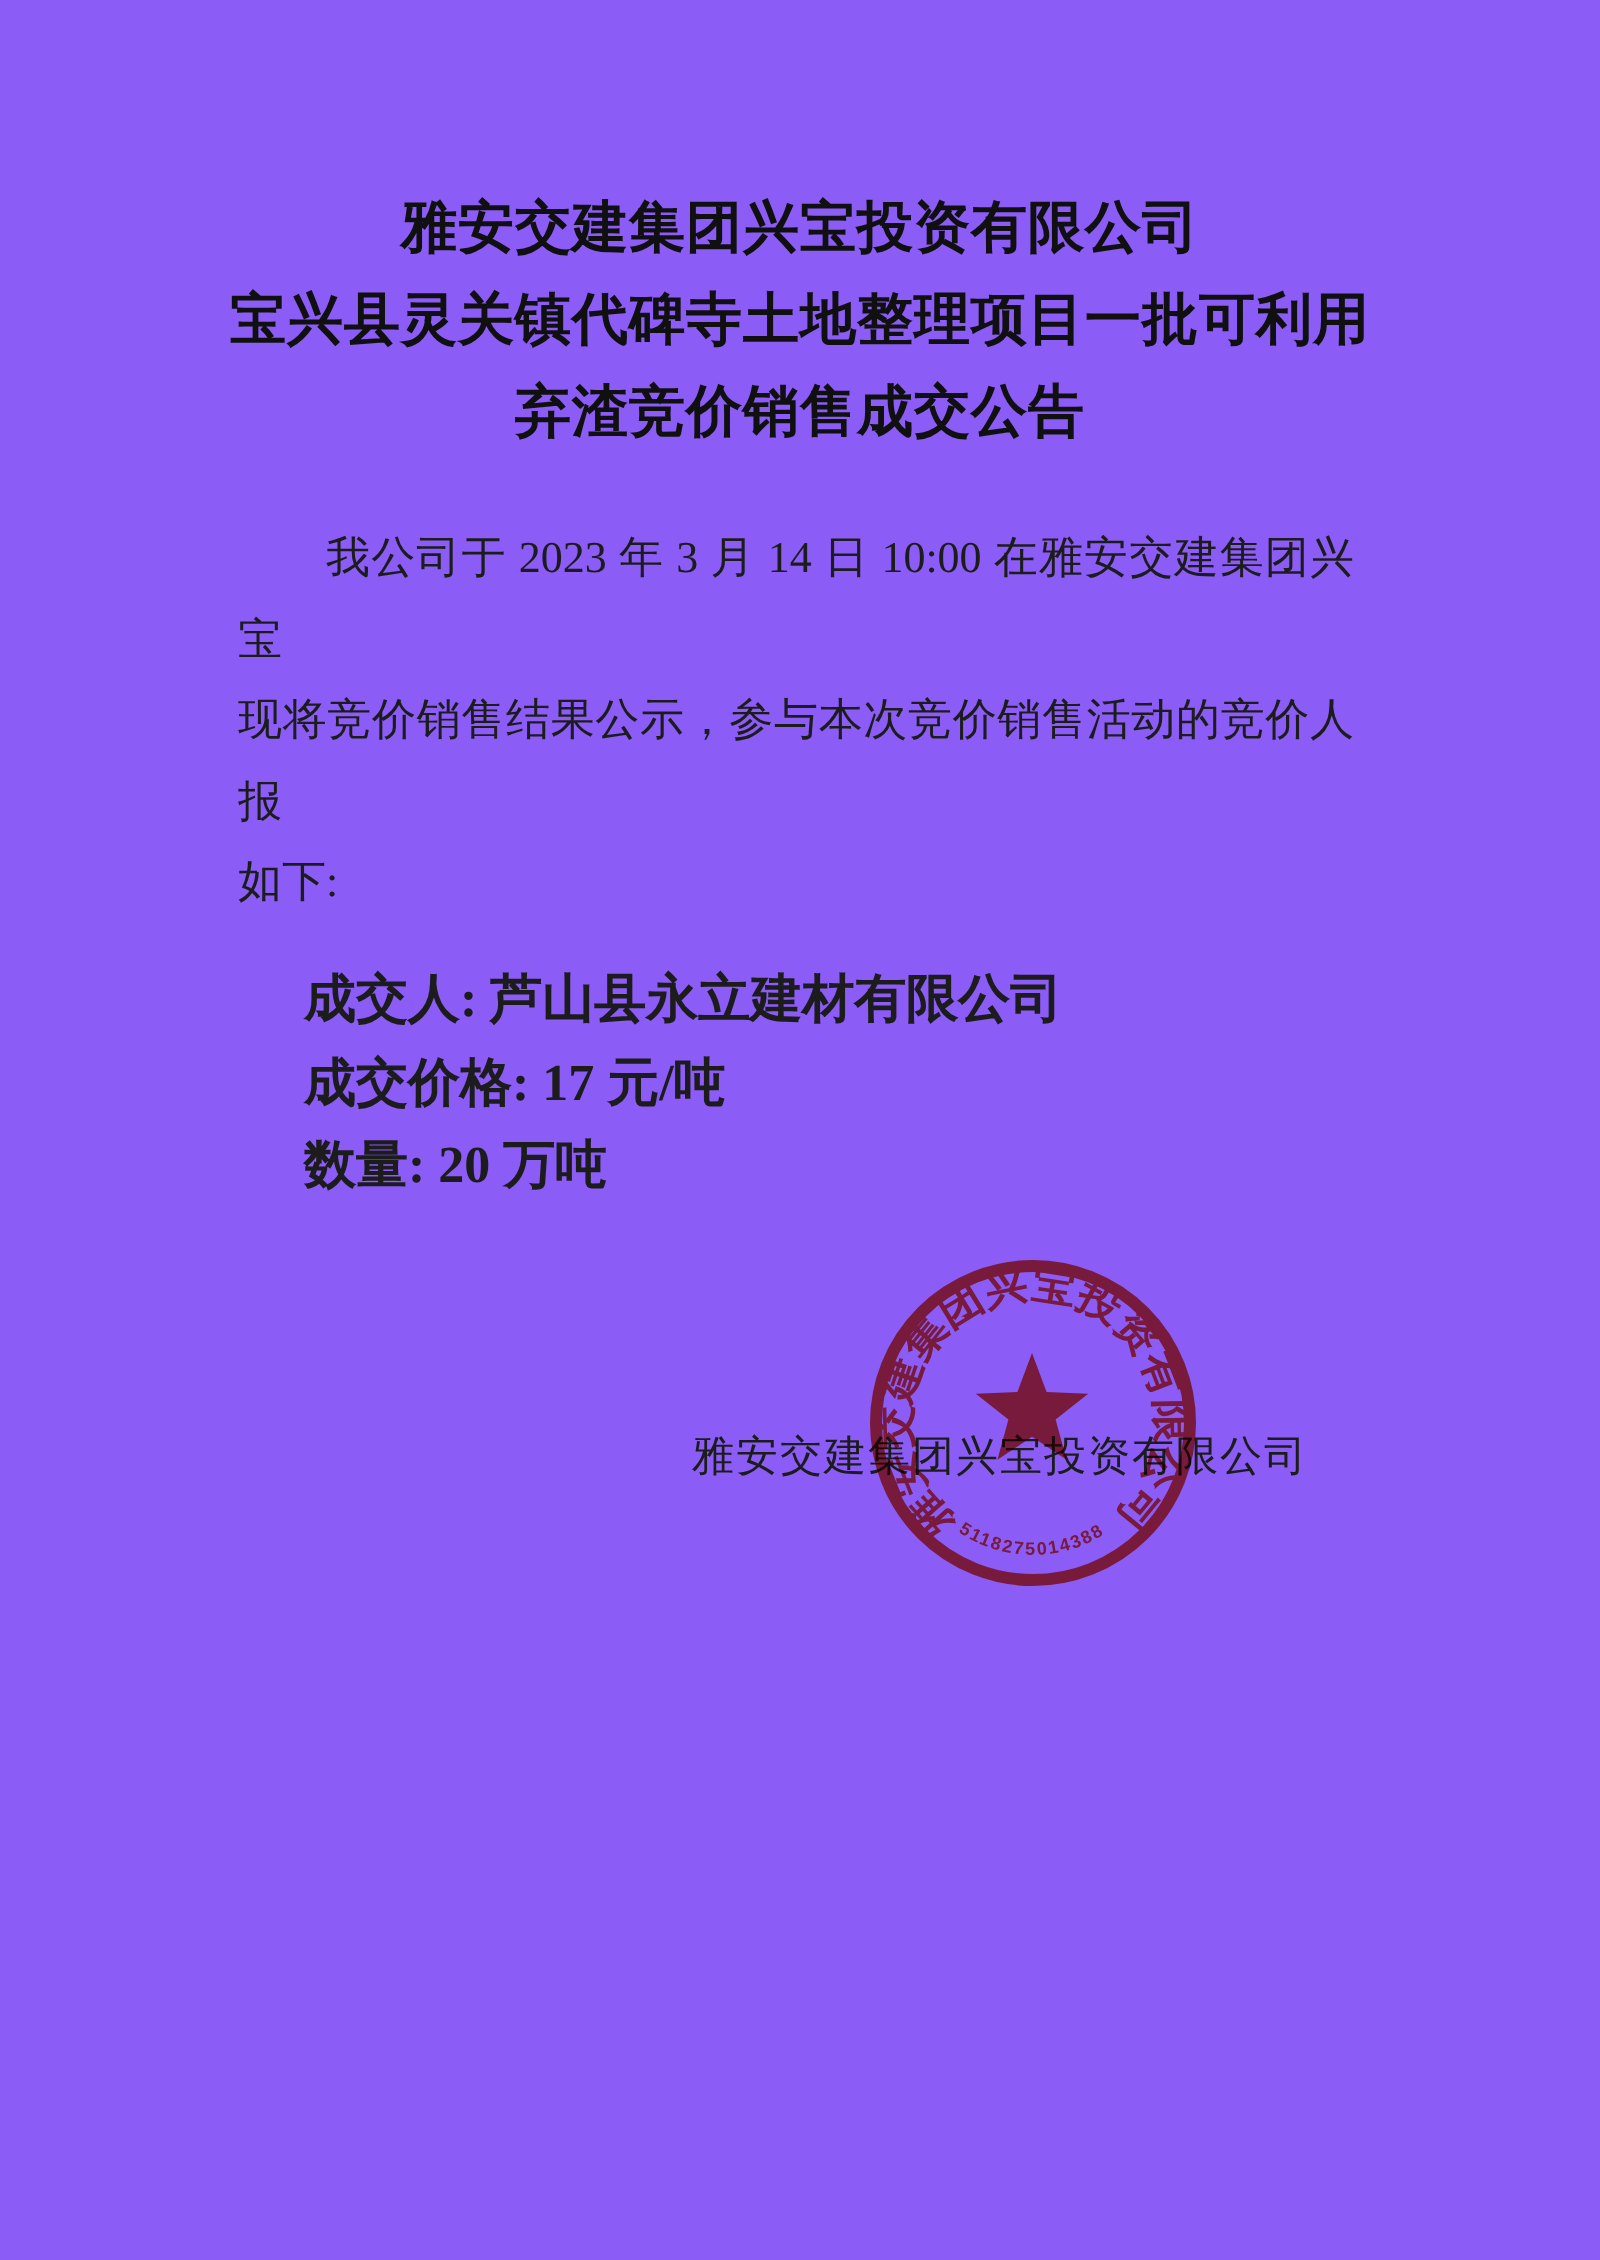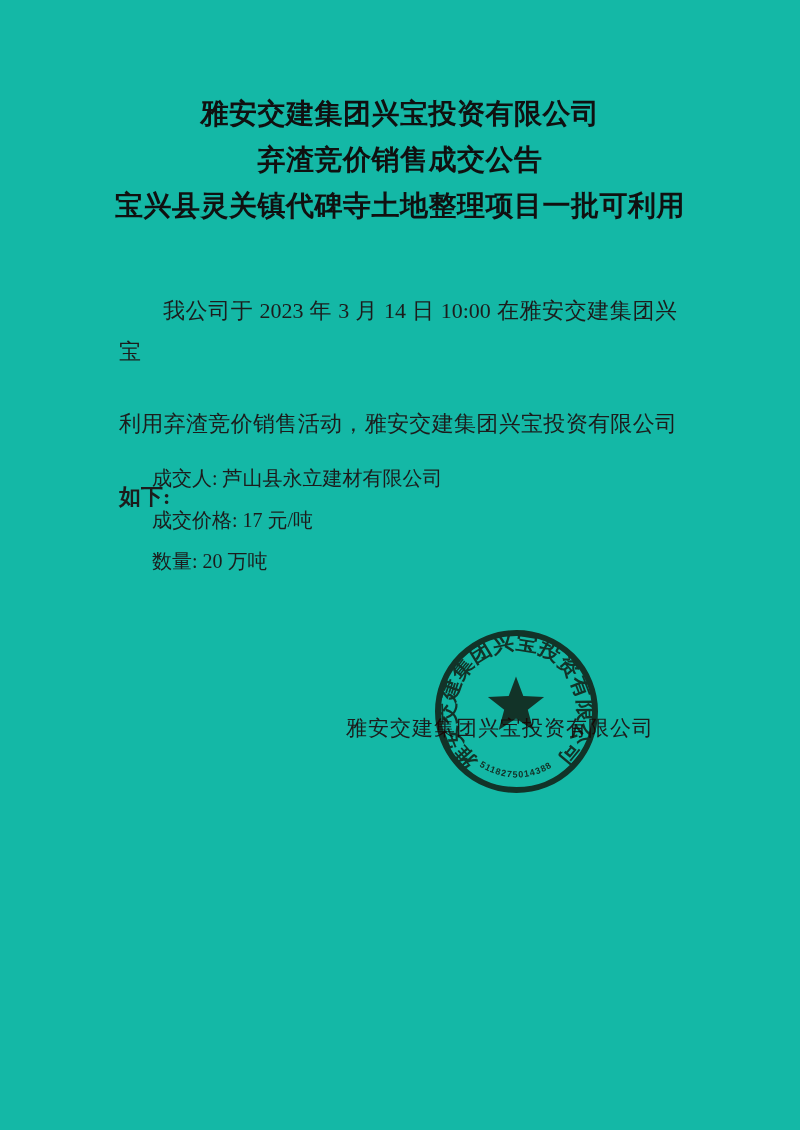--- a/index.html
+++ b/index.html
@@ -1,19 +1,19 @@
 <!DOCTYPE html>
 <html><head>
 <meta charset="utf-8">
 <style>
   html,body { margin:0; padding:0; background:#ffffff; }
   .page {
     position:relative;
     width:800px; height:1130px;
-    background:#14b8a6;
+    background:#8b5cf6;
     overflow:hidden;
     font-family:"Liberation Serif", serif;
     color:#1c1c1c;
   }
   .title-block {
     position:absolute; top:91px; left:0; width:800px;
     text-align:center;
     font-family:"Liberation Sans", sans-serif;
     font-weight:bold;
     font-size:28px; line-height:46px;
@@ -22,28 +22,28 @@
   }
   .body-text {
     position:absolute; left:119px; top:259px; width:558px;
     font-size:22px; line-height:40.5px;
     color:#1c1c1c;
   }
   .body-line {
     text-align:justify;
     text-align-last:justify;
     text-justify:inter-character;
-    margin-top:32px;
   }
   .body-line.indent { text-indent:2em; }
-  .body-line.last { text-align-last:left;font-weight:bold; }
+  .body-line.last { text-align-last:left; }
   .result-items {
-    position:absolute; left:152px; top:458px;
-    font-size:20px; line-height:41.5px;
+    position:absolute; left:152px; top:479px;
+    font-size:26px; line-height:41.5px;
     color:#1c1c1c;
+    font-weight:bold;
   }
   .signature-block {
     position:absolute; left:300px; top:708px; width:400px;
     text-align:center;
     font-size:21px; line-height:40px;
     letter-spacing:1px;
     color:#1c1c1c;
   }
   .seal {
     position:absolute; left:431px; top:626px;
@@ -64,27 +64,27 @@
     letter-spacing:1px;
   }
 </style>
 </head>
 <body>
 
 <div class="page">
 
   <div class="title-block">
     <div>雅安交建集团兴宝投资有限公司</div>
+    <div>宝兴县灵关镇代碑寺土地整理项目一批可利用</div>
     <div>弃渣竞价销售成交公告</div>
-    <div>宝兴县灵关镇代碑寺土地整理项目一批可利用</div>
   </div>
 
   <div class="body-text">
     <div class="body-line indent">我公司于 2023 年 3 月 14 日 10:00 在雅安交建集团兴宝</div>
-    <div class="body-line">利用弃渣竞价销售活动，雅安交建集团兴宝投资有限公司</div>
+    <div class="body-line">现将竞价销售结果公示，参与本次竞价销售活动的竞价人报</div>
     <div class="body-line last">如下:</div>
   </div>
 
   <div class="result-items">
     <div>成交人: 芦山县永立建材有限公司</div>
     <div>成交价格: 17 元/吨</div>
     <div>数量: 20 万吨</div>
   </div>
 
   <div class="signature-block">

